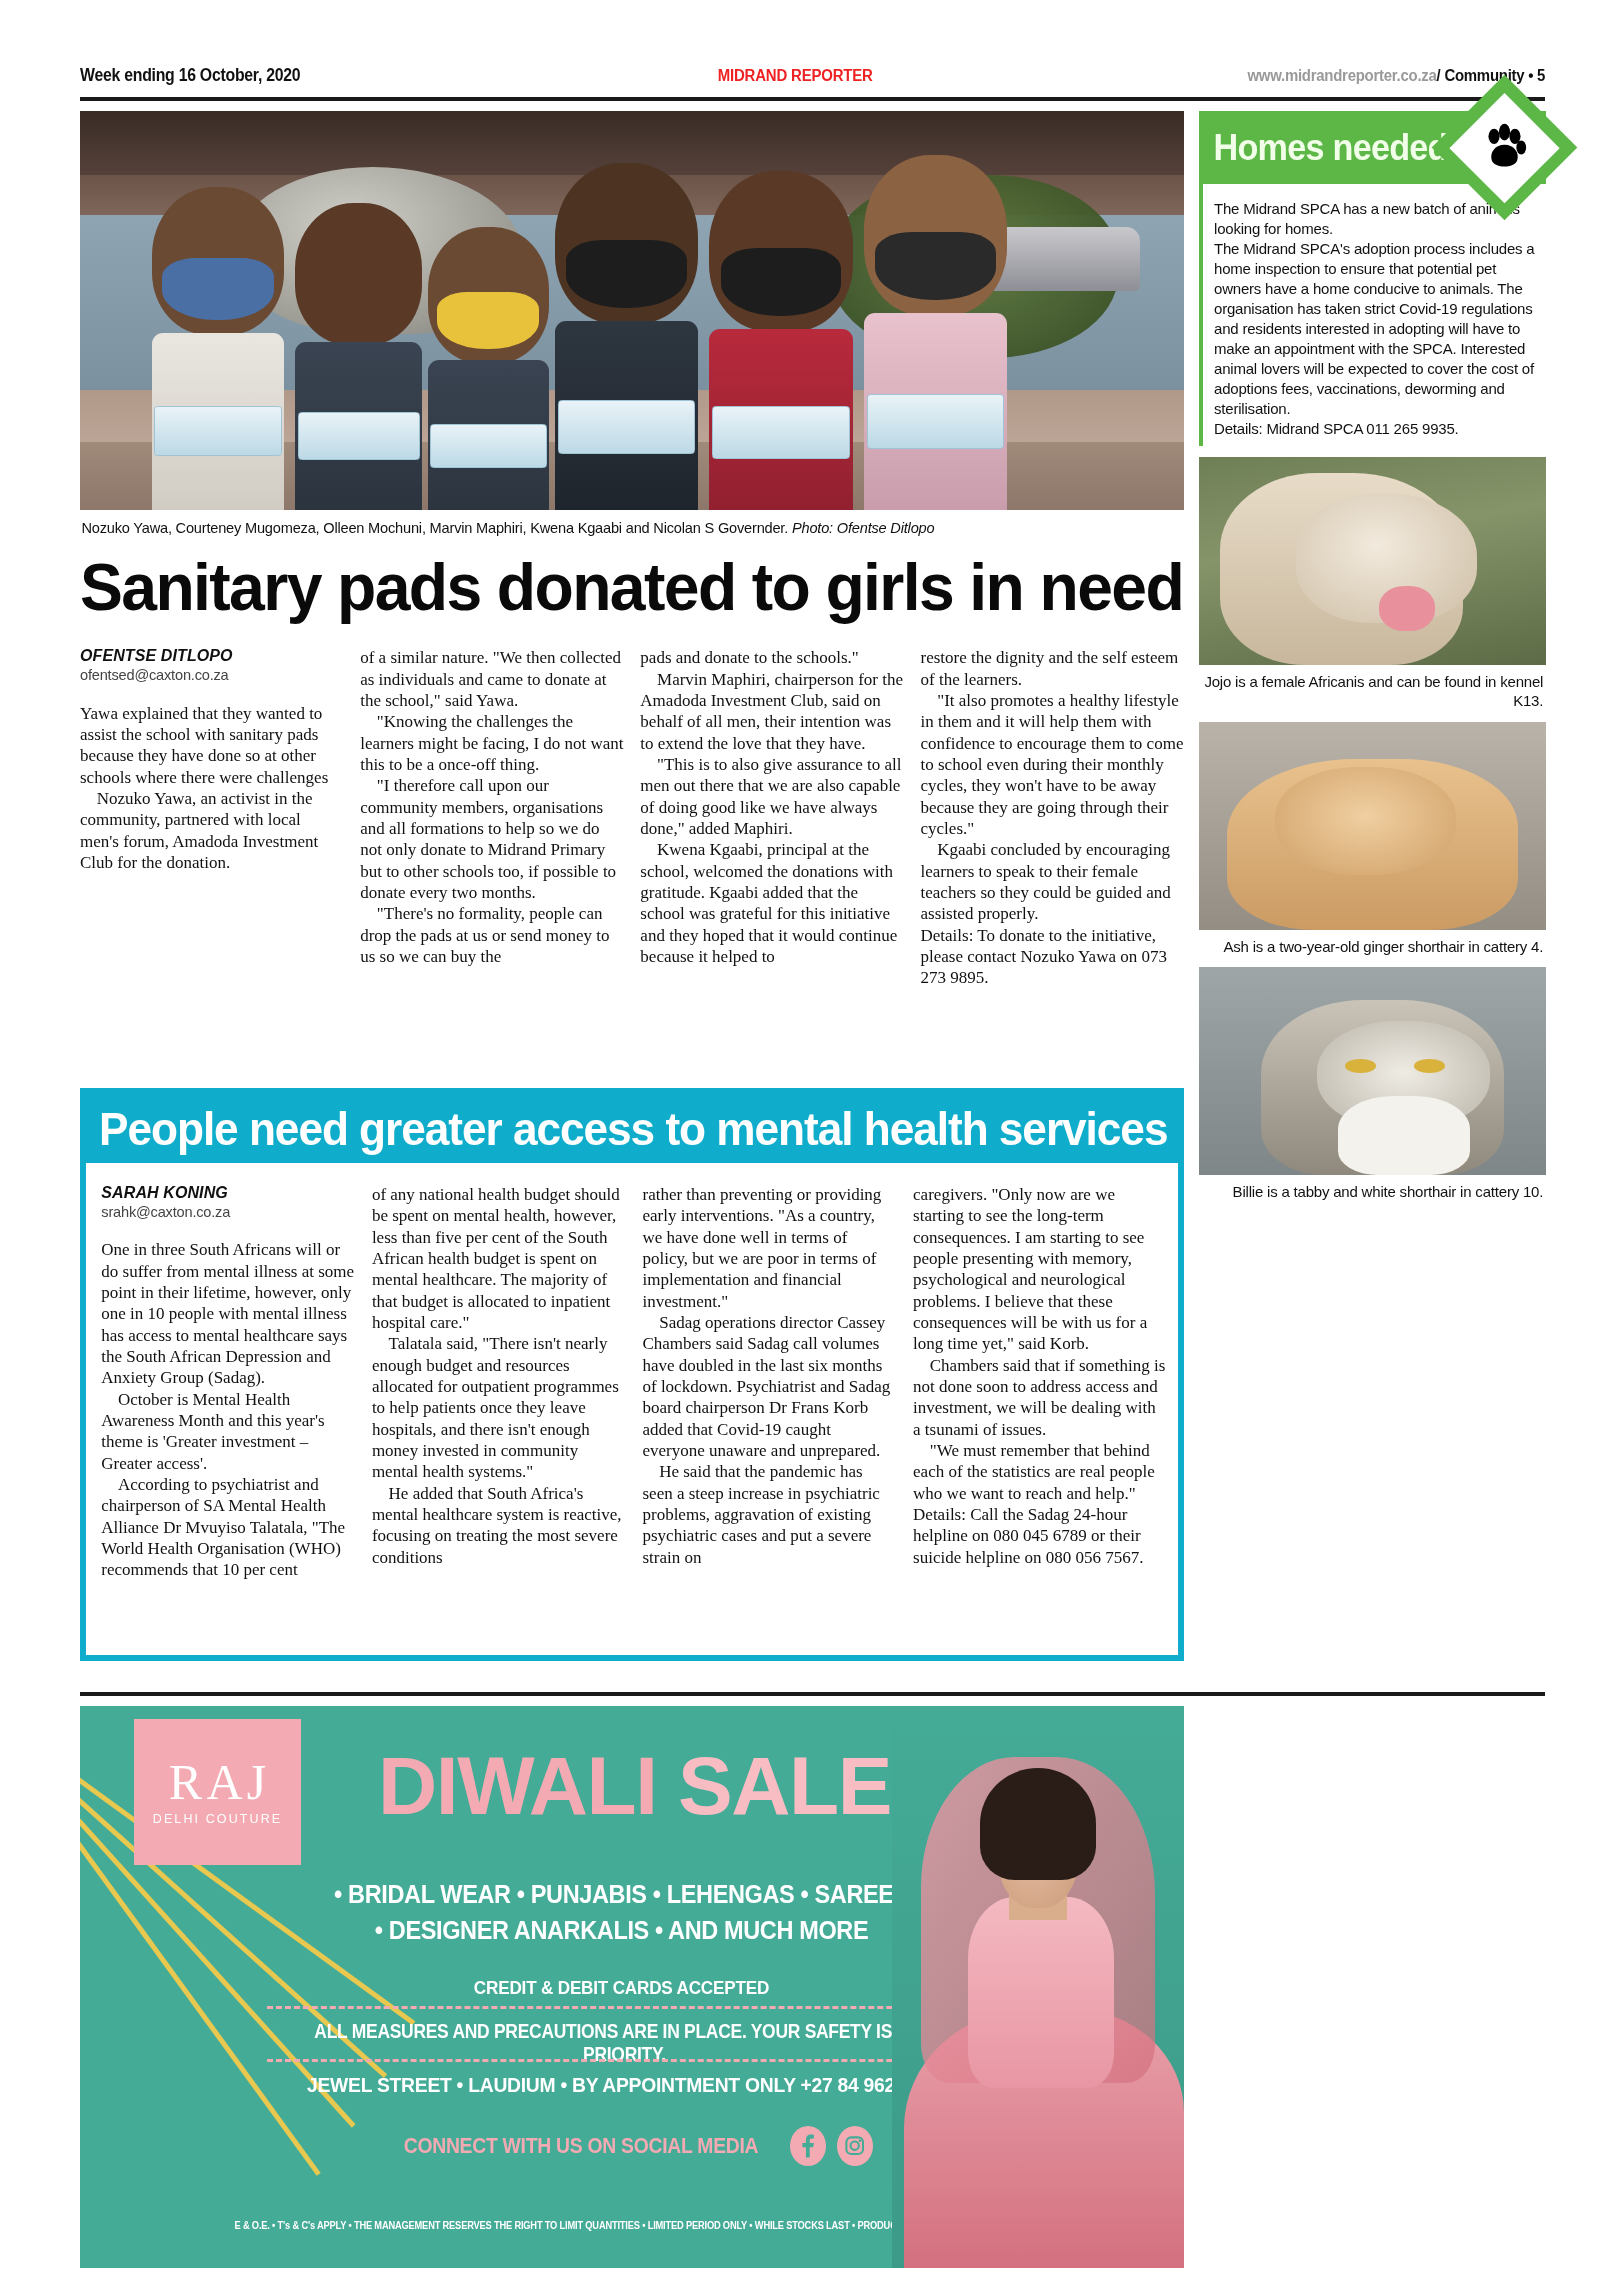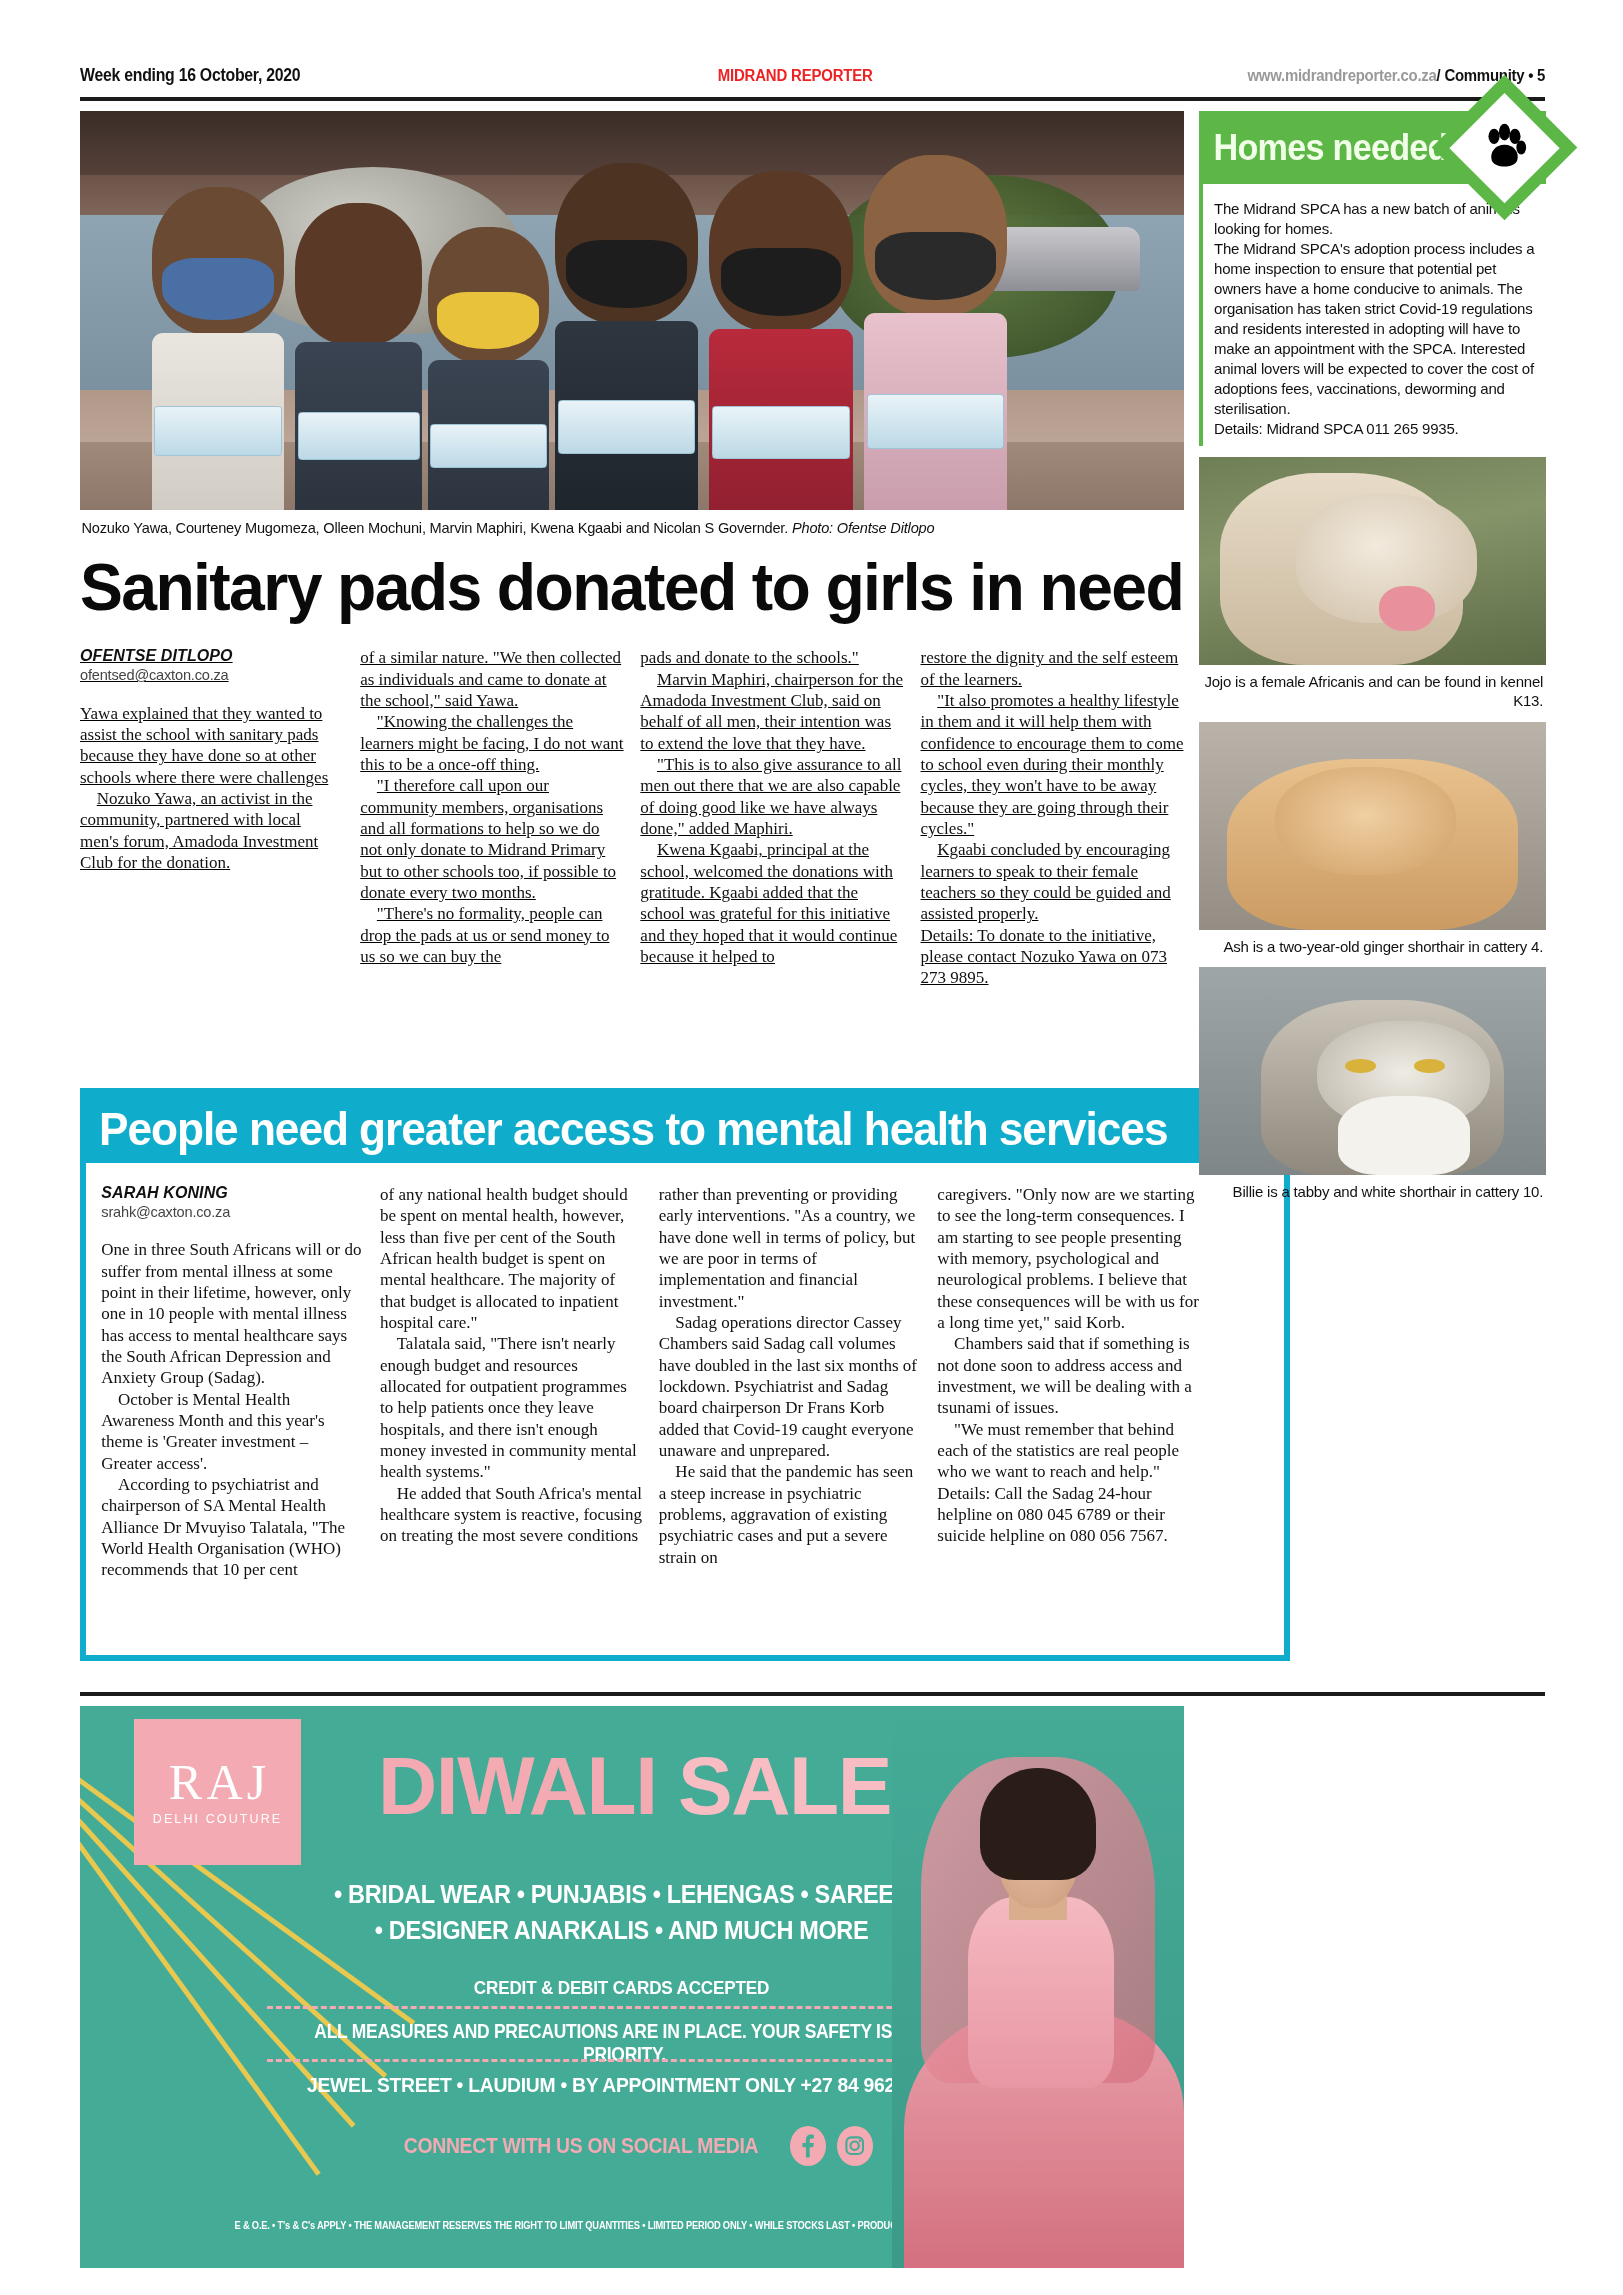--- a/index.html
+++ b/index.html
@@ -129,21 +129,20 @@
     transform-origin: left top;
     white-space: nowrap;
   }
 
   
   .art-cols {
     display: flex;
     gap: 16.7px;
     margin-top: 28px;
     width: 1104px;
-    text-decoration: underline;
   }
   .col { width: 264px; }
 
   .byline-name {
     font-family: "Liberation Sans", sans-serif;
     font-weight: bold;
     font-style: italic;
     font-size: 16px;
     letter-spacing: 0.1px;
     color: #111;
@@ -164,21 +163,21 @@
     color: #111;
     text-align: left;
   }
   .body-p + .body-p { text-indent: 16.7px; }
   .body-p.noindent { text-indent: 0; }
 
   
   .teal-box {
     position: absolute;
     left: 80px; top: 1088px;
-    width: 1210px; height: 573px;
+    width: 1104px; height: 573px;
     border: 6.2px solid #0fadcb;
     background: #fff;
   }
   .teal-head {
     background: #0fadcb;
     height: 69px;
     display: flex;
     align-items: center;
     padding-left: 12.5px;
   }

